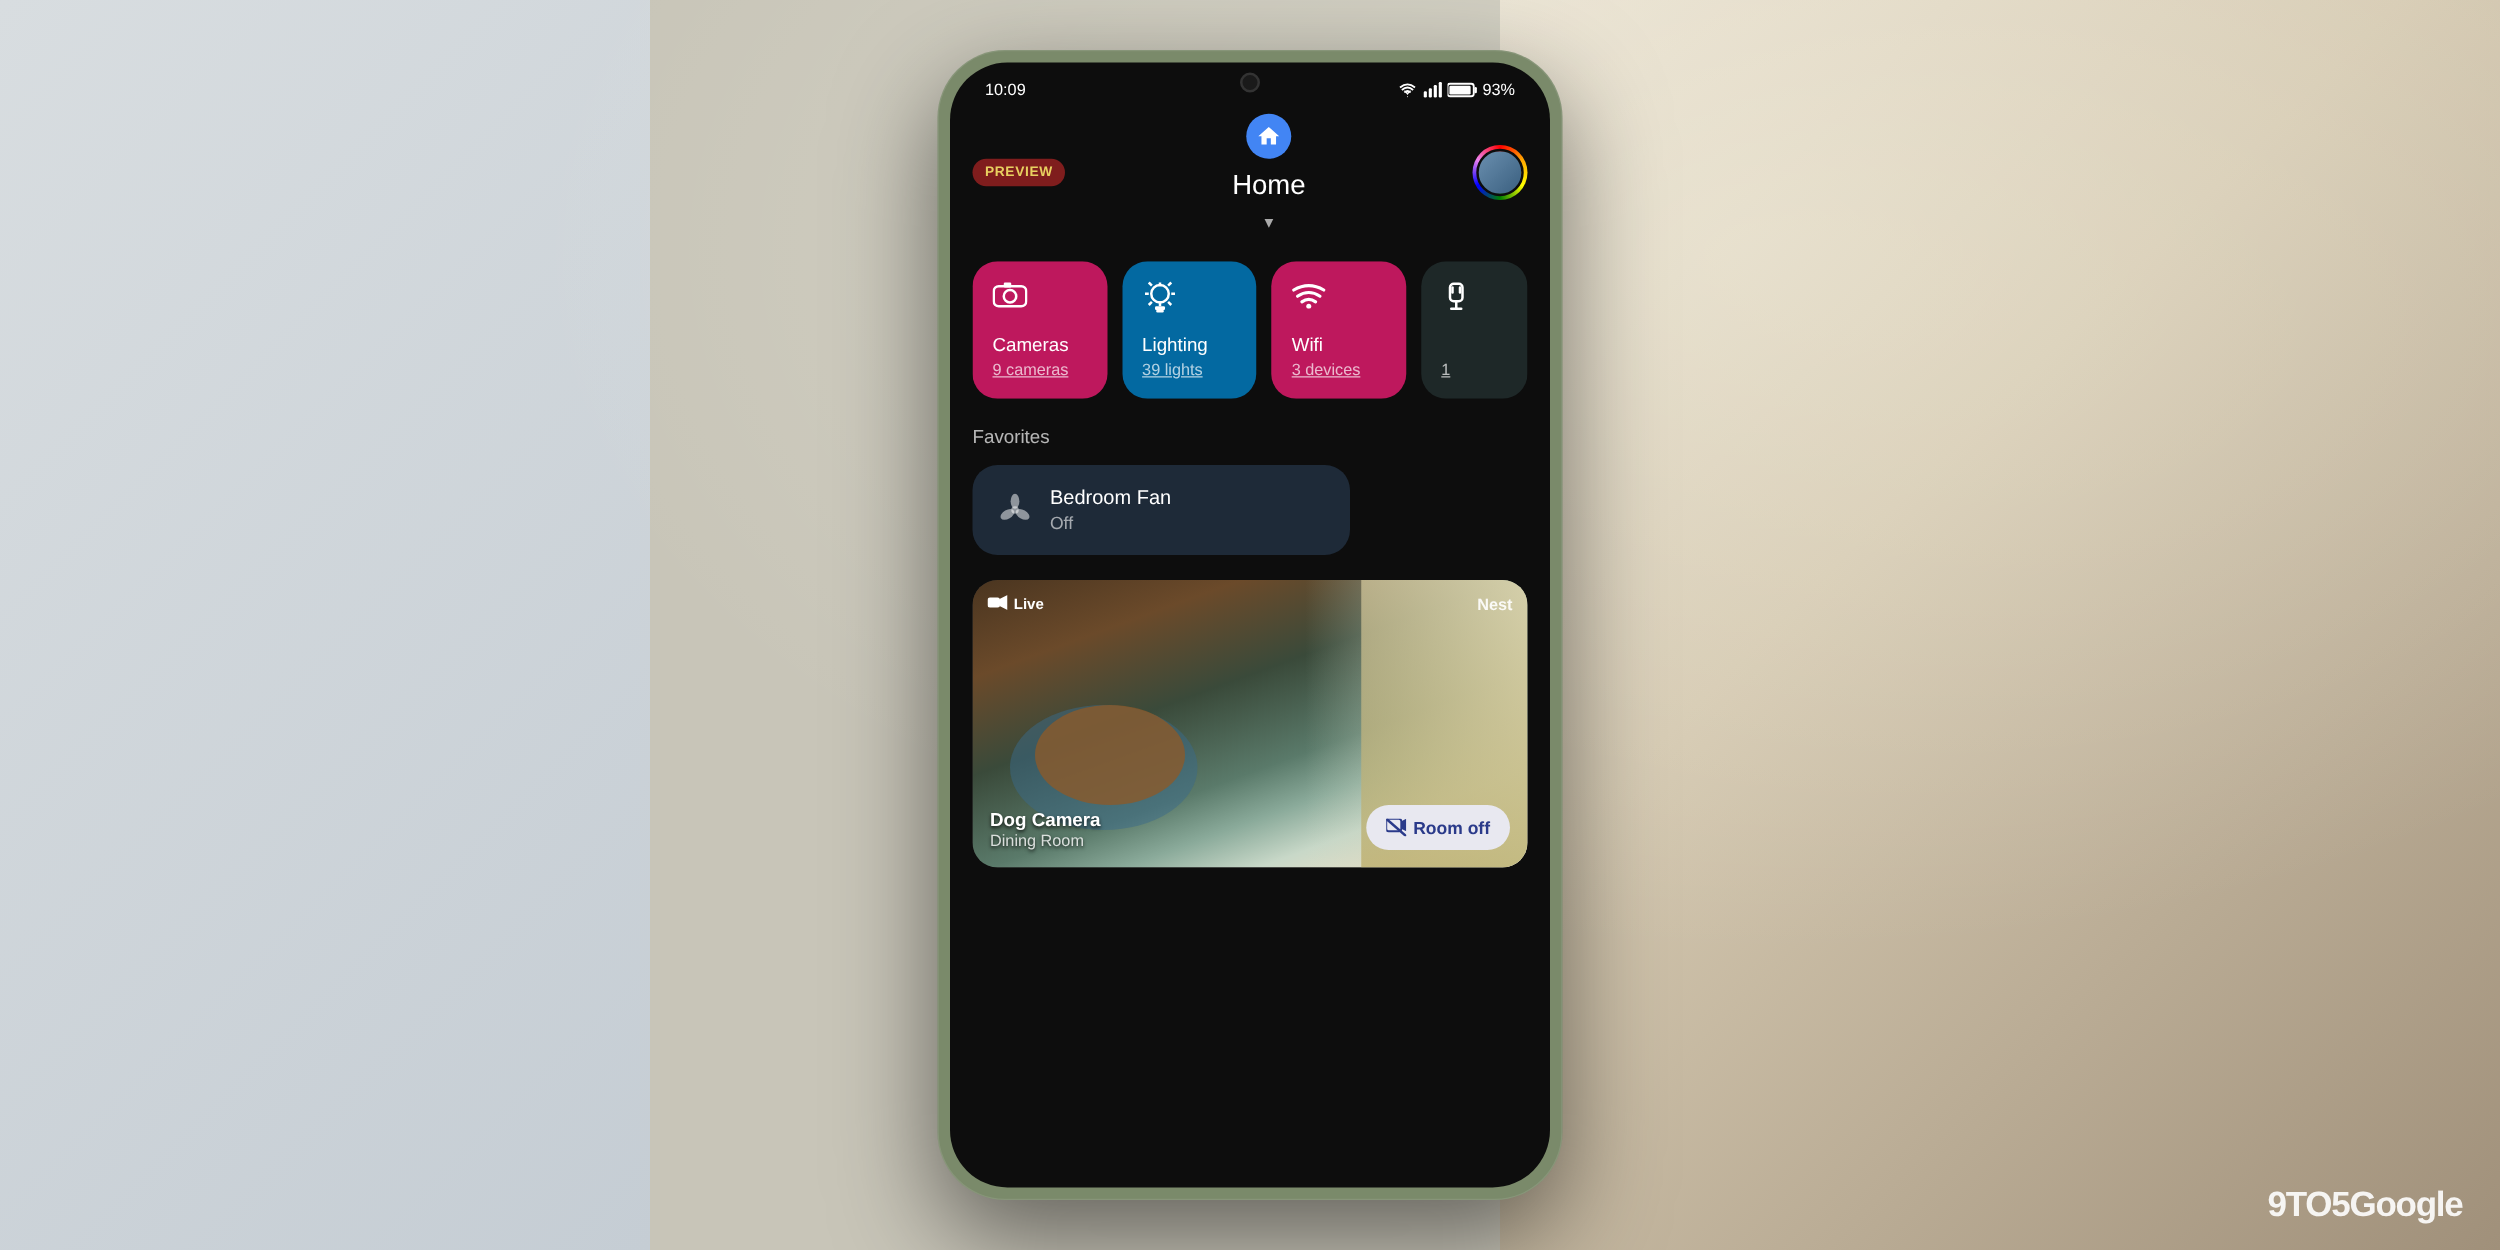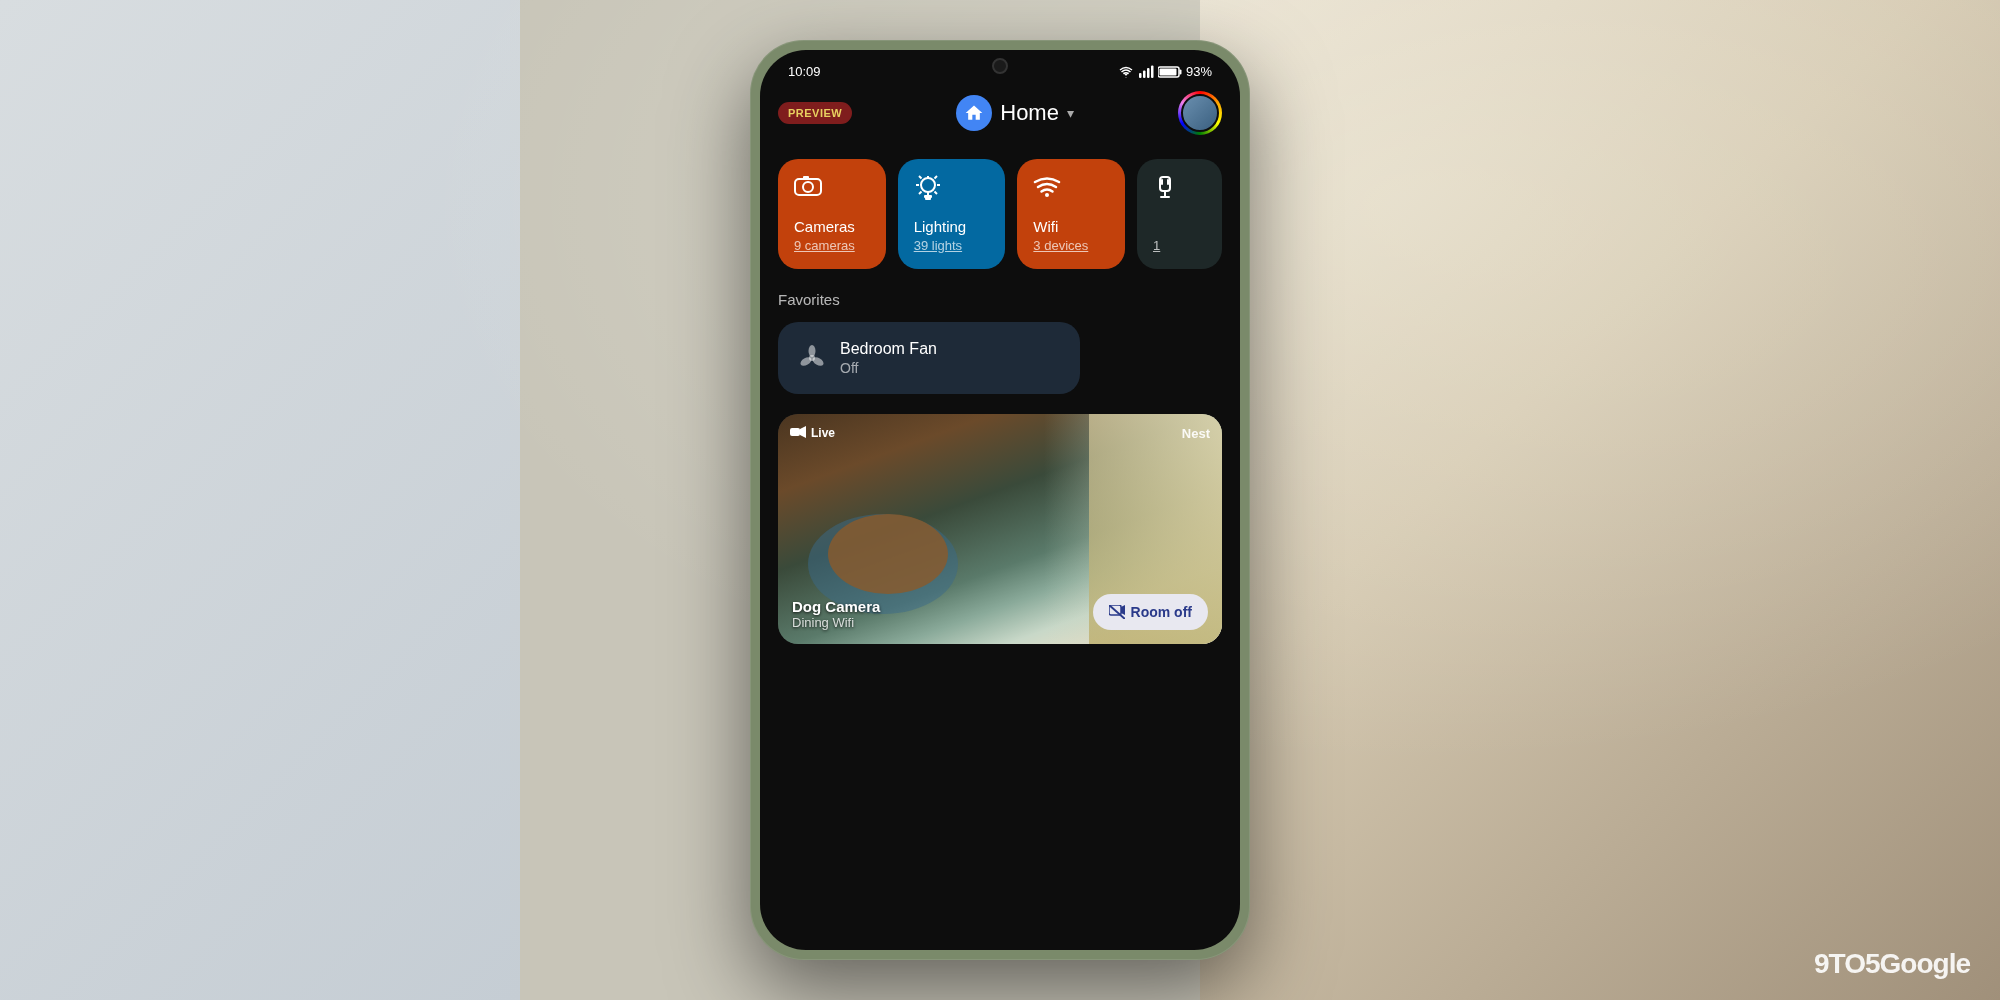--- a/index.html
+++ b/index.html
@@ -129,20 +129,21 @@
       border-radius: 20px;
       letter-spacing: 0.5px;
     }
     .home-title {
       display: flex;
       align-items: center;
       gap: 8px;
       color: white;
       font-size: 22px;
       font-weight: 500;
+      flex-direction: column;
     }
     .home-icon-bg {
       width: 36px;
       height: 36px;
       background: #4285f4;
       border-radius: 50%;
       display: flex;
       align-items: center;
       justify-content: center;
       font-size: 18px;
@@ -170,21 +171,21 @@
 
     
     .devices-grid {
       display: flex;
       gap: 12px;
       margin-bottom: 22px;
       overflow: hidden;
     }
     .device-card {
       flex: 1;
-      background: #c2410c;
+      background: #be185d;
       border-radius: 20px;
       padding: 16px;
       min-height: 110px;
       display: flex;
       flex-direction: column;
       justify-content: space-between;
     }
     .device-card.active {
       background: #0369a1;
     }
@@ -497,21 +498,21 @@
             <rect x="0" y="2" width="10" height="8" rx="2" fill="white"></rect>
             <polygon points="10,3 16,0 16,12 10,9" fill="white"></polygon>
           </svg>
           <span>Live</span>
         </div>
 
         <div class="nest-badge">Nest</div>
 
         <div class="camera-info">
           <div class="camera-name">Dog Camera</div>
-          <div class="camera-room">Dining Wifi</div>
+          <div class="camera-room">Dining Room</div>
         </div>
 
         <div class="turn-off-btn">
           <svg width="16" height="14" viewBox="0 0 16 14">
             <rect x="0" y="0" width="12" height="10" rx="2" stroke="#2a3a8a" stroke-width="1.5" fill="none"></rect>
             <polygon points="12,2 16,0 16,10 12,8" fill="#2a3a8a"></polygon>
             <line x1="0" y1="0" x2="16" y2="14" stroke="#2a3a8a" stroke-width="2"></line>
           </svg>
           <span>Room off</span>
         </div>

